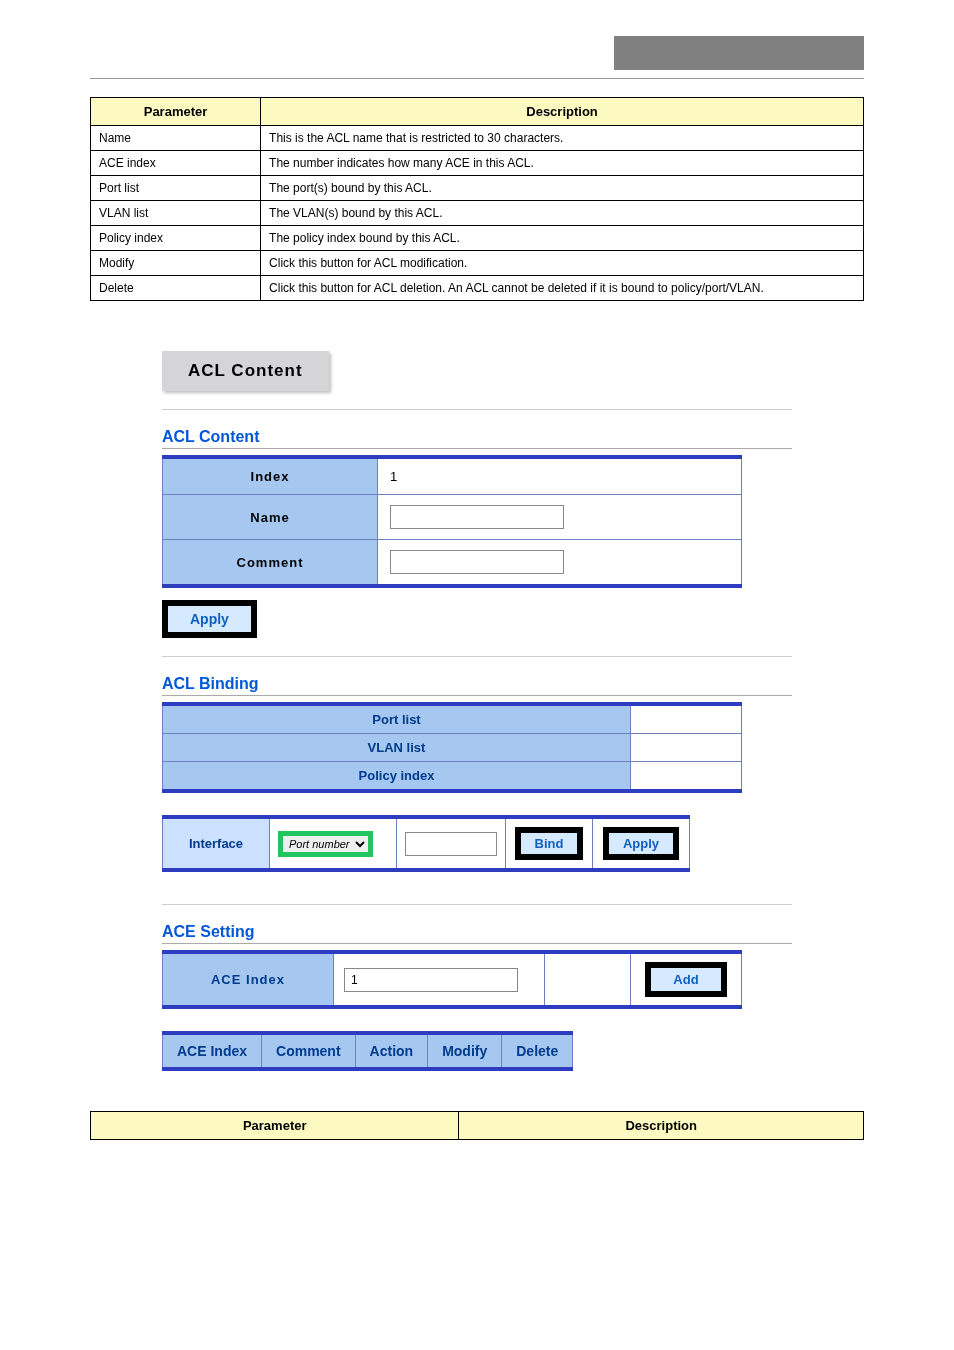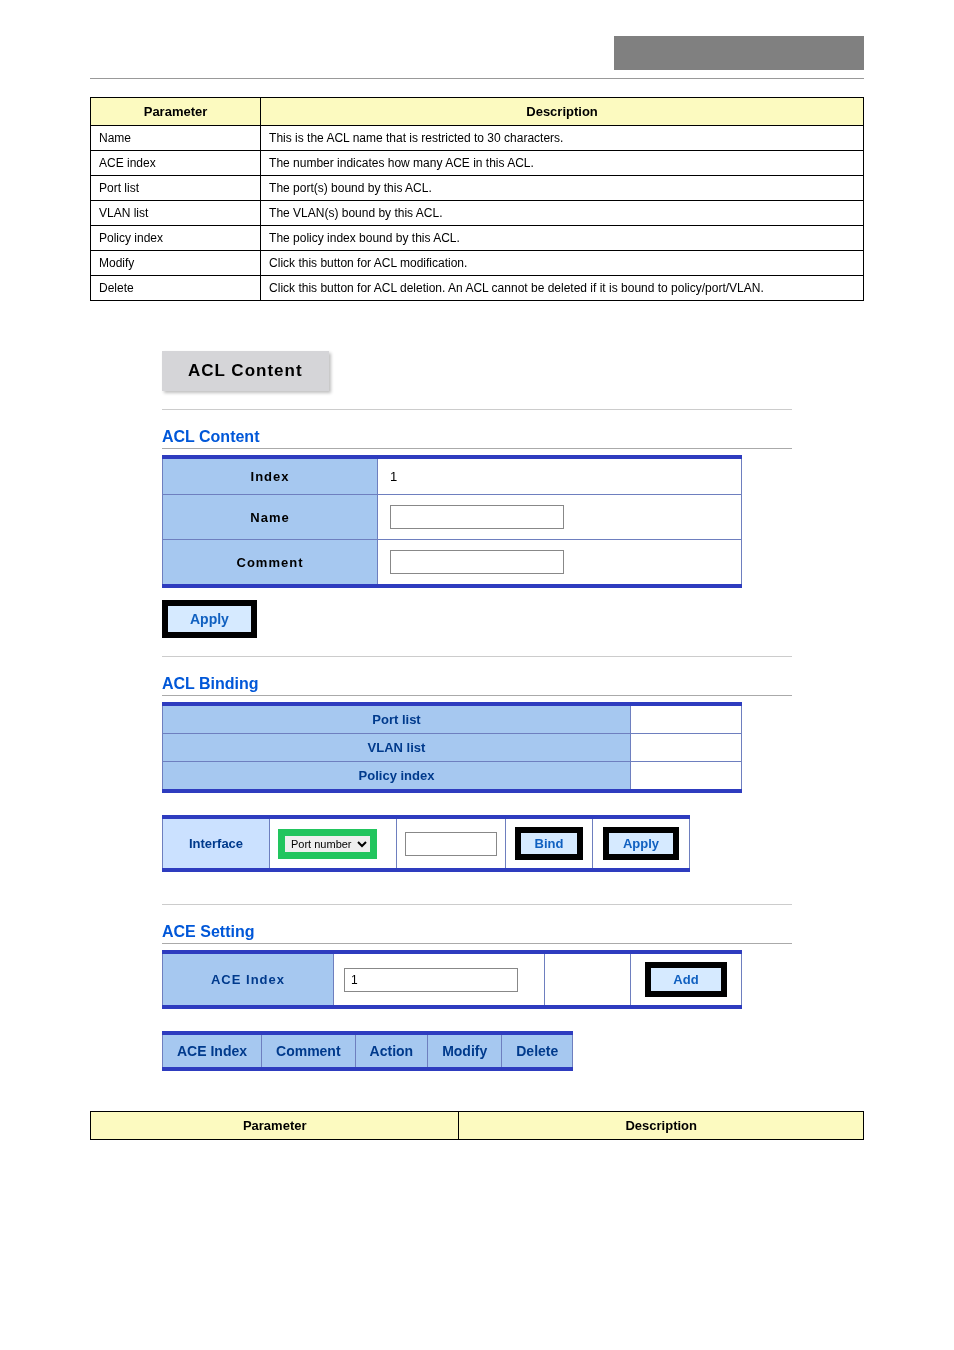--- a/index.html
+++ b/index.html
@@ -155,21 +155,22 @@
 .iface-table td.lbl-strong {
   background: #cbe1ff;
   color: #003a8c;
   font-weight: bold;
   text-align: center;
   width: 90px;
 }
 select.sel {
   font-size: 11px;
   padding: 1px 2px;
-  border: 7px solid #22c55e;
+  border: 5px solid #22c55e;
+  font-style: italic;
 }
 .ace-setting-table {
   border-collapse: collapse;
   width: 580px;
   border-top: 4px solid #2e3cbf;
   border-bottom: 4px solid #2e3cbf;
 }
 .ace-setting-table td {
   border: 1px solid #6e7fbf;
   padding: 8px 10px;

